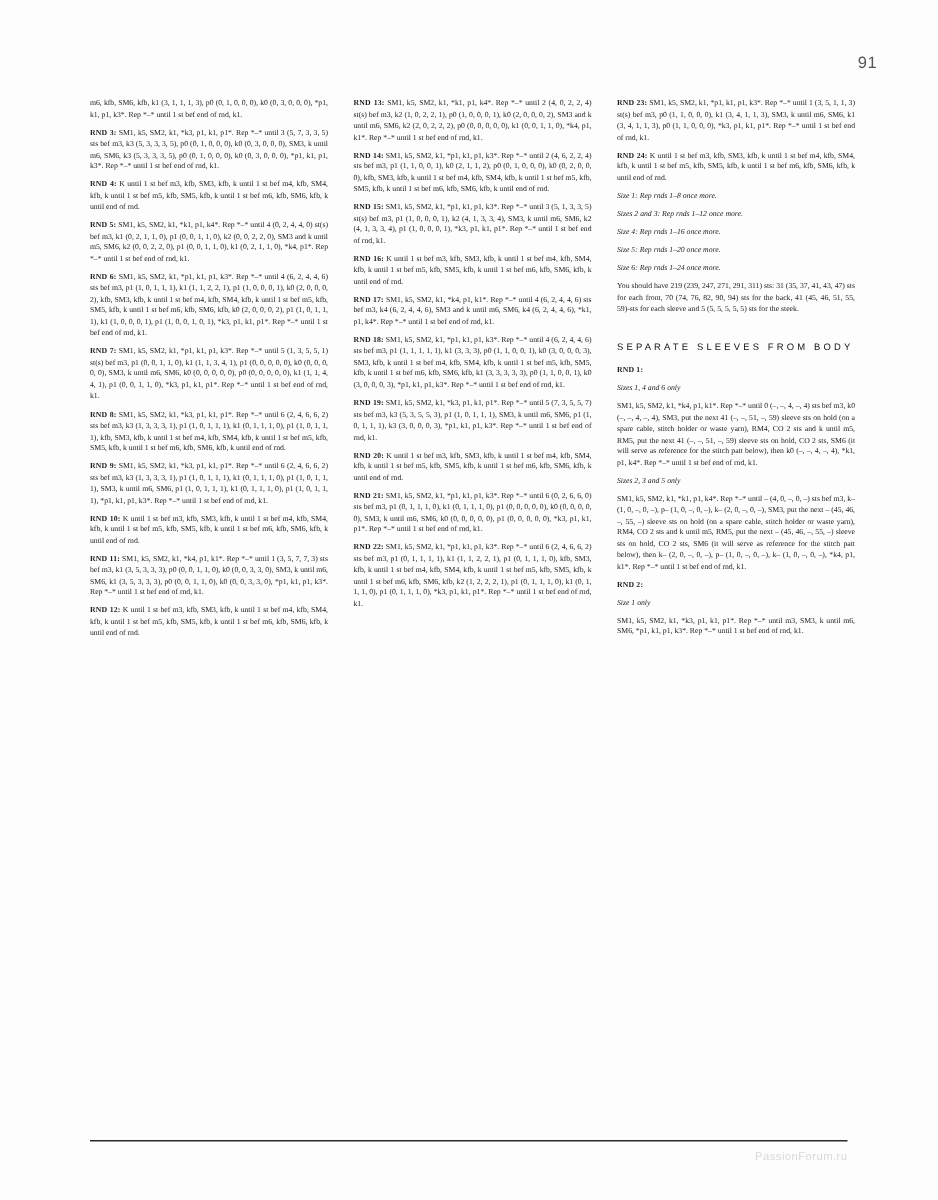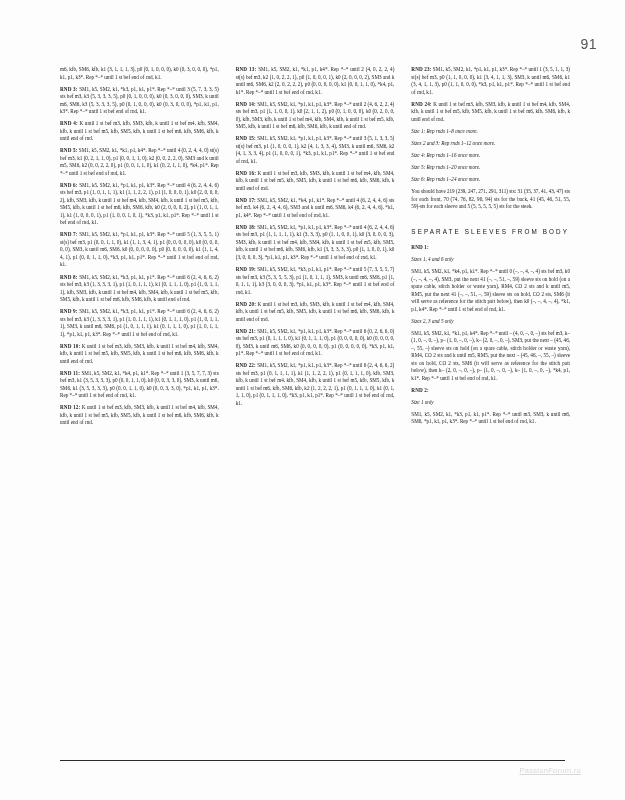--- a/index.html
+++ b/index.html
@@ -10,23 +10,23 @@
     color:#1a1a1a;
     position:relative;
     overflow:hidden;
   }
   .page{
     position:absolute;inset:0;
     background:#fdfdfd;
   }
   .folio{
     position:absolute;
-    top:36px;right:28px;
+    top:36px;right:40px;
     font-family:"Liberation Sans", sans-serif;
-    font-size:14px;
+    font-size:11px;
     color:#555;
     letter-spacing:0.5px;
   }
   .columns{
     position:absolute;
     left:60px;top:66px;
     width:510px;height:660px;
     display:flex;
     gap:17px;
     align-items:flex-start;
@@ -61,27 +61,26 @@
   }
   .rule{
     position:absolute;
     left:60px;right:60px;
     top:760px;
     height:1px;
     background:#2a2a2a;
   }
   .watermark{
     position:absolute;
-    right:44px;
+    right:60px;
     top:766px;
     font-family:"Liberation Sans", sans-serif;
     font-size:7.5px;
     letter-spacing:0.3px;
     color:#d8d8d8;
-    text-decoration:underline;
   }
 </style>
 </head>
 <body>
 
 <div class="page">
 
   <div class="folio">91</div>
 
   <div class="columns">

